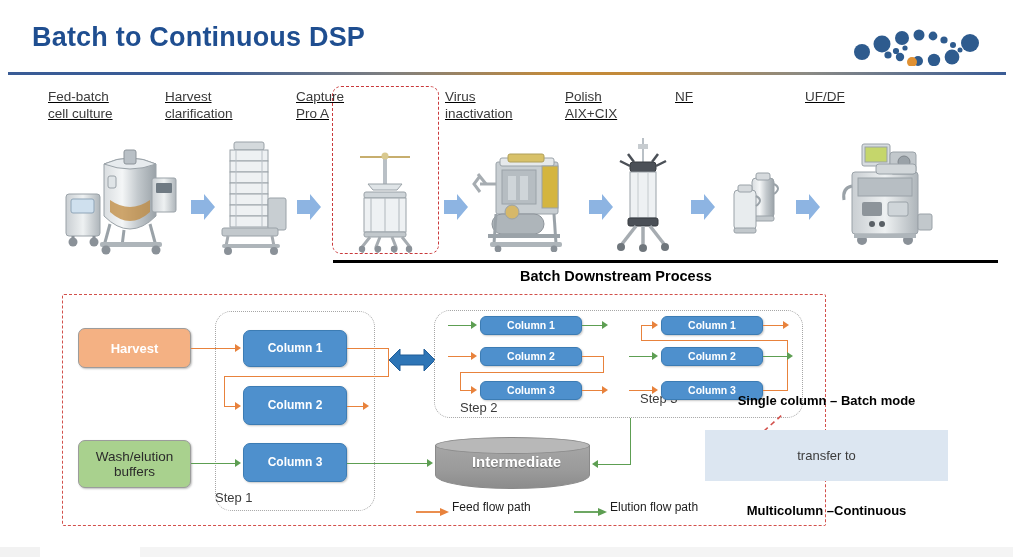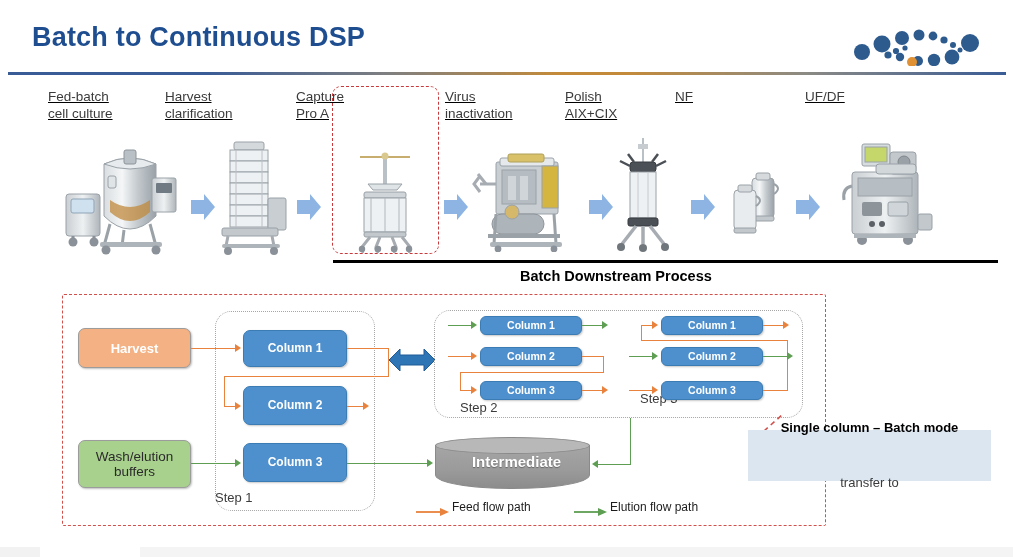--- a/index.html
+++ b/index.html
@@ -120,21 +120,21 @@
   }
 
   
   #transfer-arrow{position:absolute;left:388px;top:346px;width:48px;height:28px;}
 
   
   .legend-item{position:absolute;font-size:12px;color:#1c1c1c;white-space:nowrap;text-align:center;}
 
   
   #callout{
-    position:absolute;left:748px;top:430px;width:243px;height:51px;
+    position:absolute;left:705px;top:430px;width:243px;height:51px;
     background:#DCE6F1;display:flex;flex-direction:column;
     align-items:center;justify-content:center;line-height:16px;gap:39px;
   }
   #callout .l1,#callout .l3{font-size:13px;font-weight:bold;color:#000;}
   #callout .l2{font-size:13px;color:#3b3b3b;}
 
   
   #callout-leader{
     position:absolute;left:762px;top:414px;width:22px;height:18px;
   }
@@ -526,16 +526,17 @@
 
 <div id="callout-leader">
   <svg width="22" height="18" viewBox="0 0 22 18">
     <line x1="2" y1="17" x2="20" y2="1" stroke="#D2504B" stroke-width="1.6" stroke-dasharray="5 4"></line>
   </svg>
 </div>
 
 <div id="callout">
   <div class="l1">Single column – Batch mode</div>
   <div class="l2">transfer to</div>
+  <div class="l3">Multicolumn –Continuous</div>
 </div>
 
 <div id="bottom-bar-left"></div>
 <div id="bottom-bar-main"></div>
 
 </body></html>

